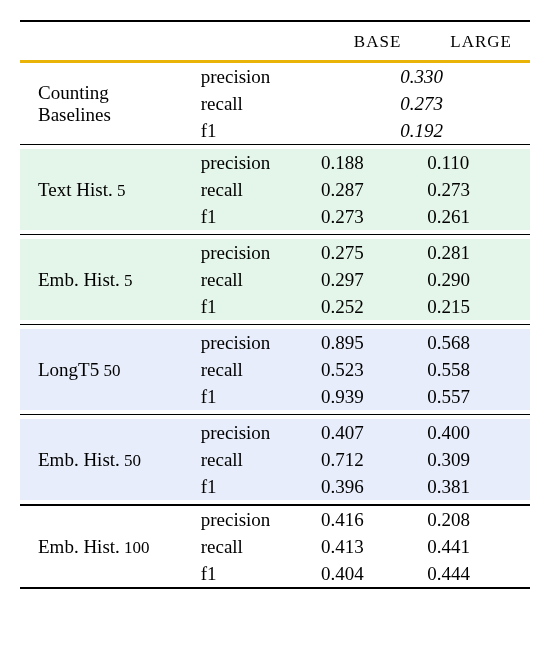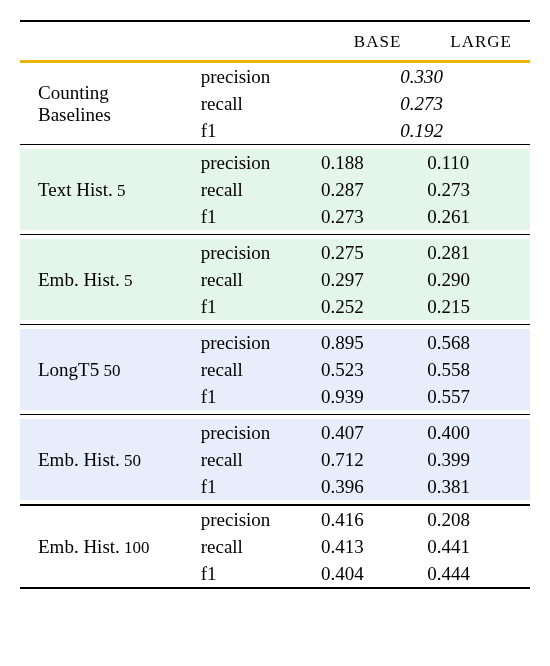--- a/index.html
+++ b/index.html
@@ -144,21 +144,21 @@
       </tr>
       <tr class="blue">
         <td class="method-col" rowspan="3">Emb. Hist.<span class="smallnum"> 50</span></td>
         <td class="metric-col">precision</td>
         <td class="val-col">0.407</td>
         <td class="val-col">0.400</td>
       </tr>
       <tr class="blue">
         <td class="metric-col">recall</td>
         <td class="val-col">0.712</td>
-        <td class="val-col">0.399</td>
+        <td class="val-col">0.309</td>
       </tr>
       <tr class="blue">
         <td class="metric-col">f1</td>
         <td class="val-col">0.396</td>
         <td class="val-col">0.381</td>
       </tr>
       <tr class="spacer-row">
         <td colspan="4"></td>
       </tr>
       <tr class="midrow">

